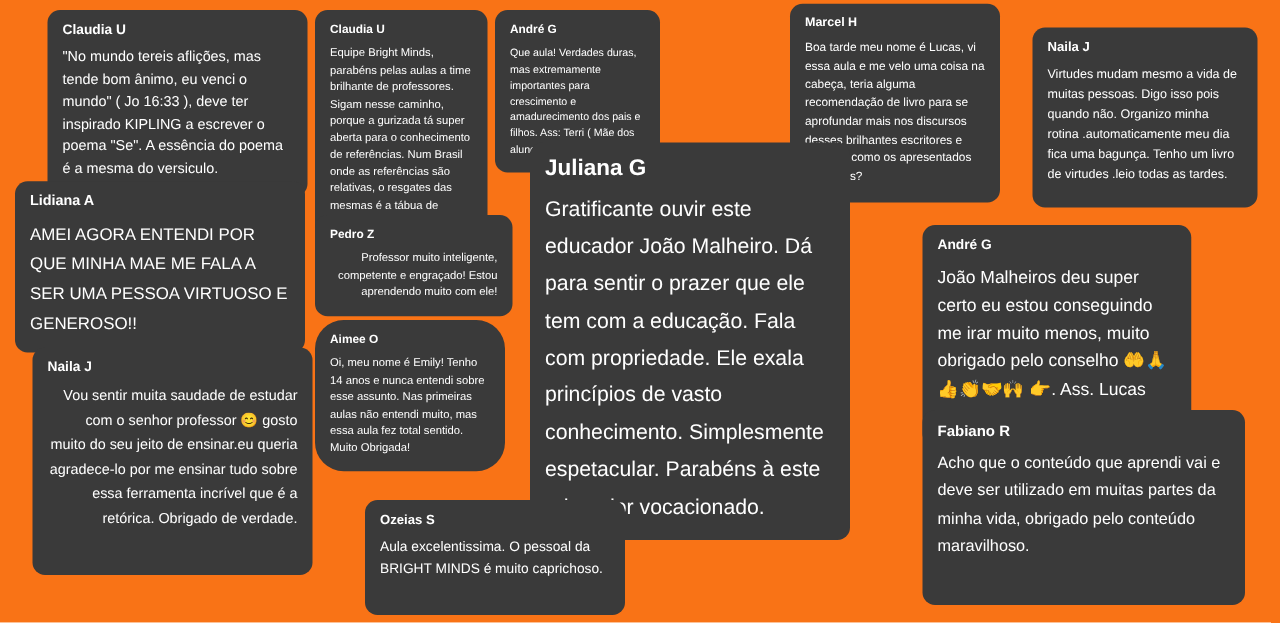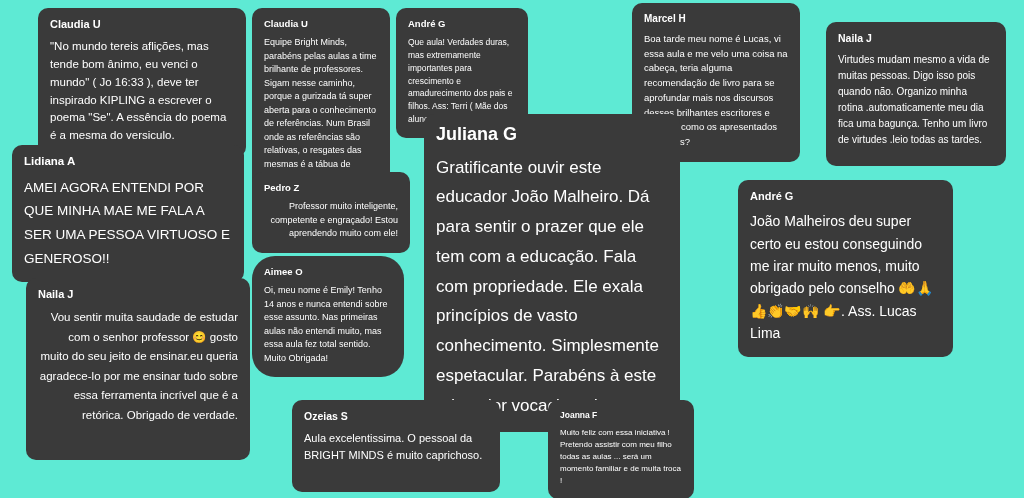--- a/index.html
+++ b/index.html
@@ -32,21 +32,21 @@
   }
   .card .body {
     margin: 0;
     color: #ffffff;
     white-space: pre-wrap;
   }
 </style>
 </head>
 <body>
 
-<div id="canvas" style="background: #5eead4;">
+<div id="canvas" style="background: #f97316;">
     <div class="card" style="left: 38px; top: 8px; width: 208px; min-height: 130px; background: rgb(58, 58, 58);">
       <div class="author" style="font-size: 11px;">Claudia U</div>
       <div class="body" style="font-size: 11.5px; line-height: 1.55;">"No mundo tereis aflições, mas tende bom ânimo, eu venci o mundo" ( Jo 16:33 ), deve ter inspirado KIPLING a escrever o poema "Se". A essência do poema é a mesma do versiculo.</div>
     </div>
     <div class="card" style="left: 252px; top: 8px; width: 138px; min-height: 148px; background: rgb(58, 58, 58);">
       <div class="author" style="font-size: 9.5px;">Claudia U</div>
       <div class="body" style="font-size: 9px; line-height: 1.5;">Equipe Bright Minds, parabéns pelas aulas a time brilhante de professores. Sigam nesse caminho, porque a gurizada tá super aberta para o conhecimento de referências. Num Brasil onde as referências são relativas, o resgates das mesmas é a tábua de salvação dessa geração e das próximas.</div>
     </div>
     <div class="card" style="left: 396px; top: 8px; width: 132px; min-height: 105px; background: rgb(58, 58, 58);">
       <div class="author" style="font-size: 9.5px;">André G</div>
@@ -81,17 +81,17 @@
       <div class="body" style="font-size: 11.5px; line-height: 1.7; text-align: right;">Vou sentir muita saudade de estudar com o senhor professor 😊 gosto muito do seu jeito de ensinar.eu queria agradece-lo por me ensinar tudo sobre essa ferramenta incrível que é a retórica. Obrigado de verdade.</div>
     </div>
     <div class="card" style="left: 252px; top: 256px; width: 152px; min-height: 116px; background: rgb(58, 58, 58); border-radius: 23px;">
       <div class="author" style="font-size: 9.5px;">Aimee O</div>
       <div class="body" style="font-size: 9px; line-height: 1.5;">Oi, meu nome é Emily! Tenho 14 anos e nunca entendi sobre esse assunto. Nas primeiras aulas não entendi muito, mas essa aula fez total sentido. Muito Obrigada!</div>
     </div>
     <div class="card" style="left: 292px; top: 400px; width: 208px; min-height: 92px; background: rgb(58, 58, 58);">
       <div class="author" style="font-size: 10.5px;">Ozeias S</div>
       <div class="body" style="font-size: 11px; line-height: 1.6;">Aula excelentissima. O pessoal da BRIGHT MINDS é muito caprichoso.</div>
     </div>
-    <div class="card" style="left: 548px; top: 400px; width: 146px; min-height: 88px; background: rgb(58, 58, 58);">
-      <div class="author" style="font-size: 8.5px;">Joanna F</div>
-      <div class="body" style="font-size: 8px; line-height: 1.5;">Muito feliz com essa iniciativa ! Pretendo assistir com meu filho todas as aulas ... será um momento familiar e de muita troca !</div>
+    <div class="card" style="left: 738px; top: 328px; width: 258px; min-height: 156px; background: rgb(58, 58, 58);">
+      <div class="author" style="font-size: 12px;">Fabiano R</div>
+      <div class="body" style="font-size: 13px; line-height: 1.7;">Acho que o conteúdo que aprendi vai e deve ser utilizado em muitas partes da minha vida, obrigado pelo conteúdo maravilhoso.</div>
     </div>
   </div>
 
 </body></html>

